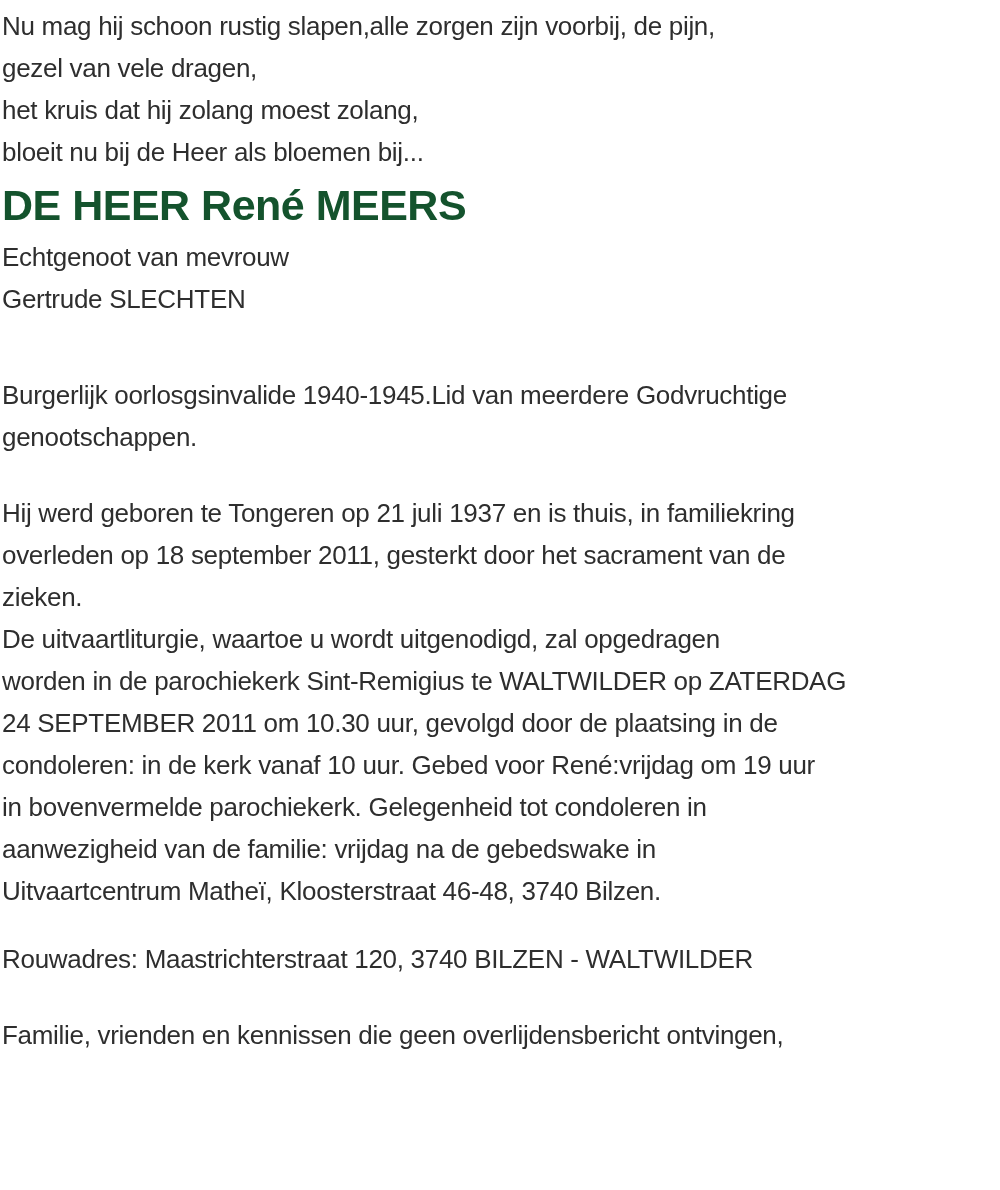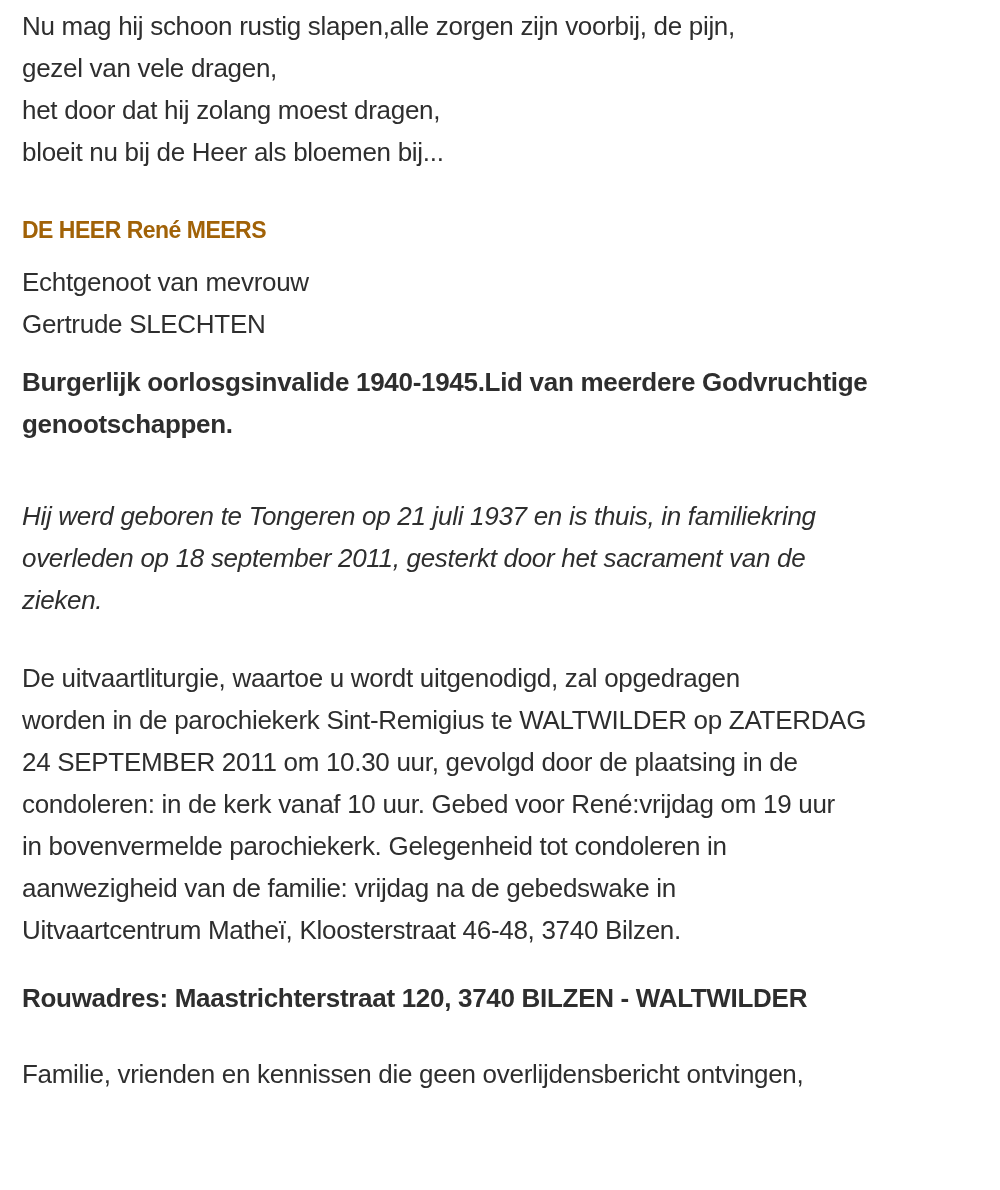--- a/index.html
+++ b/index.html
@@ -8,53 +8,53 @@
     background: #ffffff;
   }
   body {
     width: 1000px;
     height: 1190px;
     overflow: hidden;
     font-family: "Liberation Sans", "DejaVu Sans", sans-serif;
     color: #2e2e2e;
   }
   .doc {
-    padding: 5px 10px 0 22px;
+    padding: 5px 10px 0 2px;
   }
   .line {
     font-size: 26px;
     line-height: 42px;
     letter-spacing: -0.3px;
     white-space: nowrap;
   }
   .title {
-    font-size: 23px;
+    font-size: 43px;
     line-height: 44px;
     font-weight: 700;
-    color: #a16207;
+    color: #14532d;
     letter-spacing: -0.5px;
-    margin: 35px 0 0 0;
+    margin: 10px 0 0 0;
     white-space: nowrap;
   }
   .relation { margin-top: 9px; }
-  .p-memberships { margin-top: 16px; font-weight: bold; }
-  .p-life { margin-top: 50px; font-style: italic; }
-  .p-service { margin-top: 36px; }
-  .p-address { margin-top: 26px; font-weight: bold; }
+  .p-memberships { margin-top: 54px; }
+  .p-life { margin-top: 34px; }
+  .p-service { }
+  .p-address { margin-top: 26px; }
   .p-notice { margin-top: 34px; }
 </style>
 </head>
 <body>
 
 <div class="doc">
 
   <div class="epigraph">
     <div class="line">Nu mag hij schoon rustig slapen,alle zorgen zijn voorbij, de pijn,</div>
     <div class="line">gezel van vele dragen,</div>
-    <div class="line">het door dat hij zolang moest dragen,</div>
+    <div class="line">het kruis dat hij zolang moest zolang,</div>
     <div class="line">bloeit nu bij de Heer als bloemen bij...</div>
   </div>
 
   <h1 class="title">DE HEER René MEERS</h1>
 
   <div class="relation">
     <div class="line">Echtgenoot van mevrouw</div>
     <div class="line">Gertrude SLECHTEN</div>
   </div>
 

